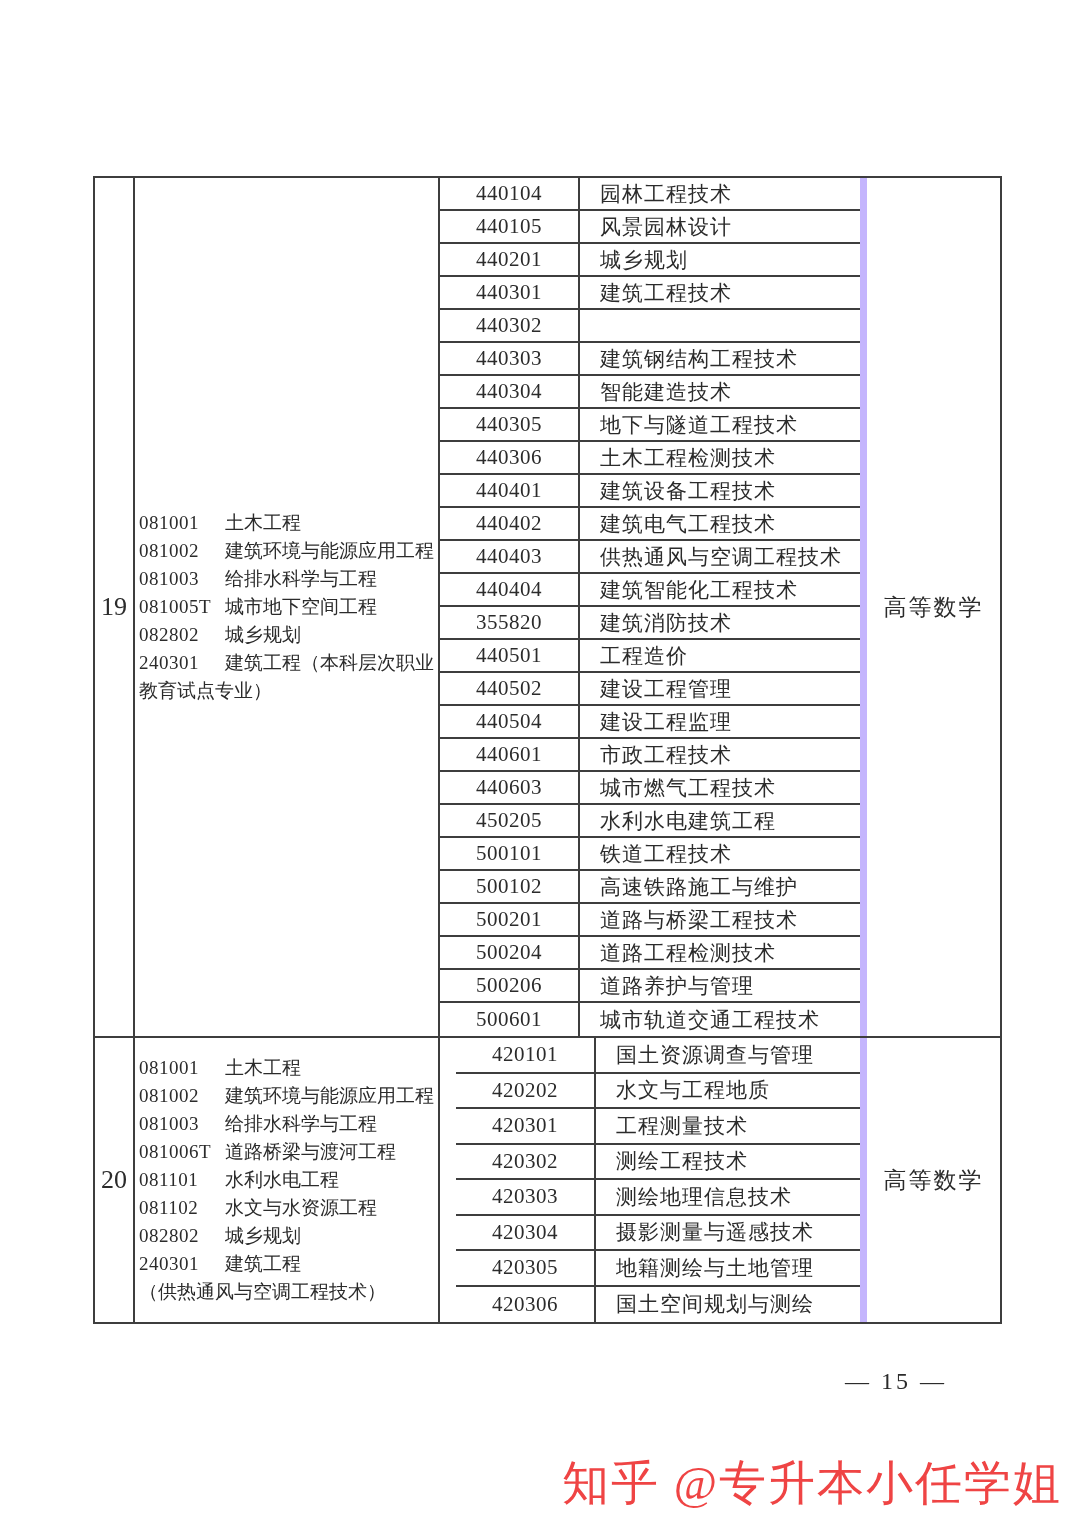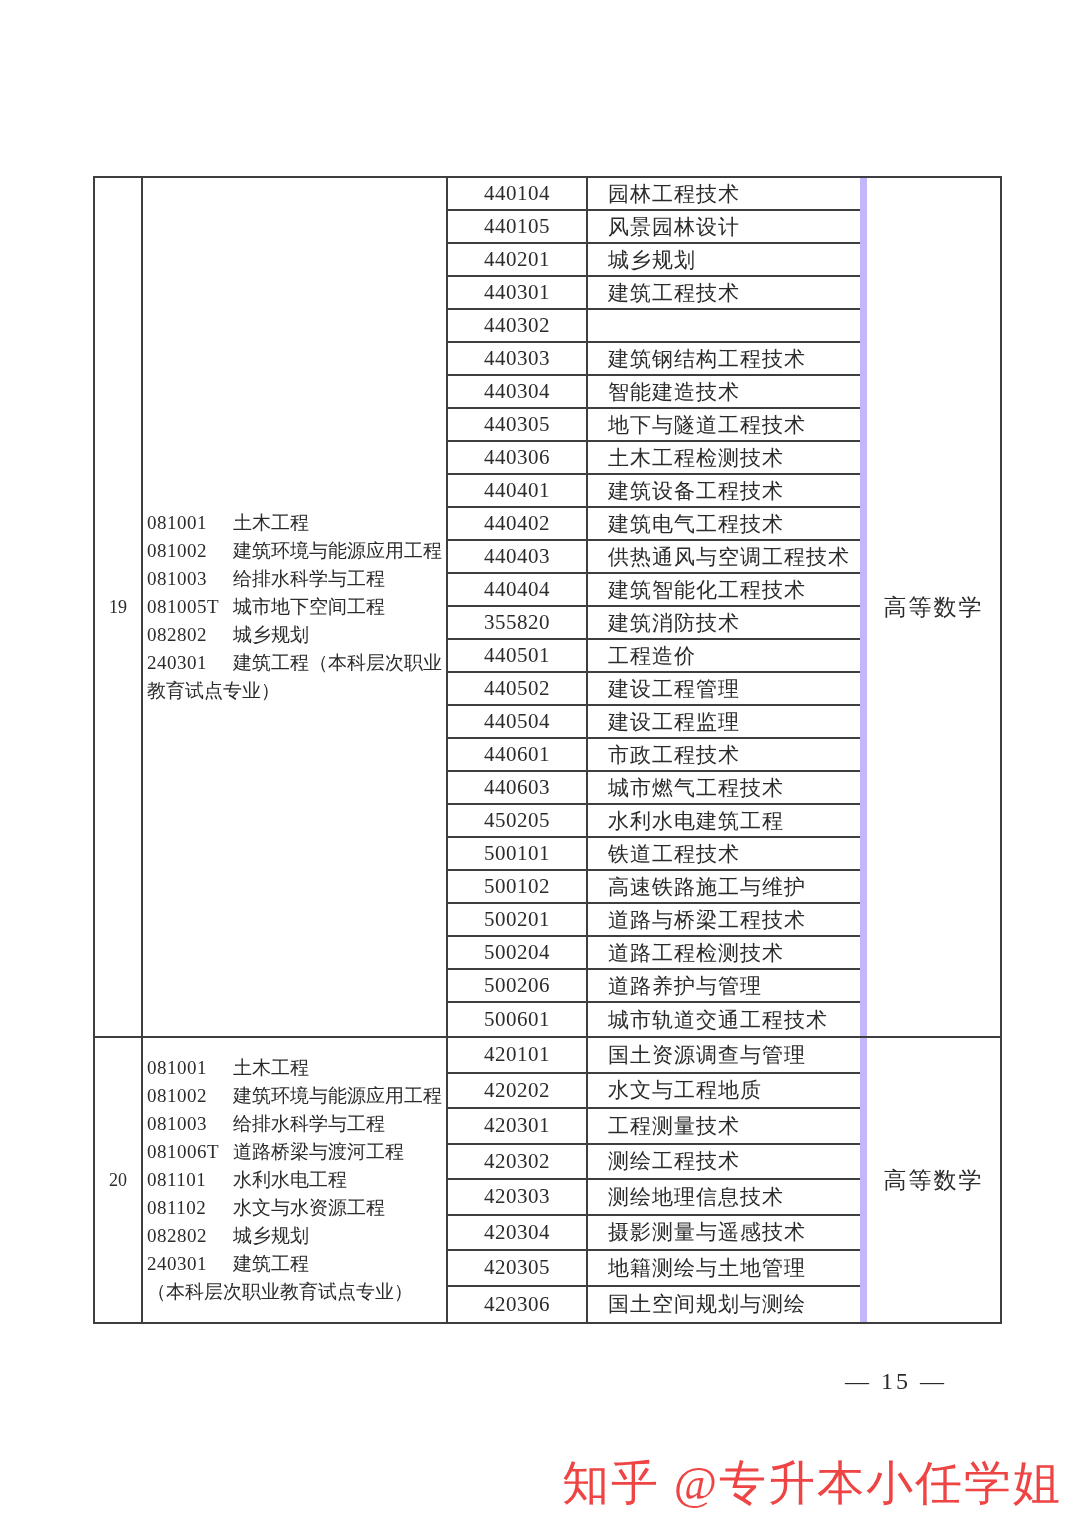--- a/index.html
+++ b/index.html
@@ -18,41 +18,41 @@
     top: 176px;
     width: 909px;
     border: 2px solid #3e3e3e;
     box-sizing: border-box;
     background: #ffffff;
   }
   .group { display: flex; box-sizing: border-box; }
   .group + .group { border-top: 2px solid #3e3e3e; }
   .cell { box-sizing: border-box; }
   .num-cell {
-    width: 48px;
+    width: 40px;
     border-right: 2px solid #3e3e3e;
     display: flex; align-items: center; justify-content: center;
-    font-size: 18px;
+    font-size: 26px;
   }
   .ug-cell {
     width: 305px;
     border-right: 2px solid #3e3e3e;
     display: flex; flex-direction: column; justify-content: center;
     padding: 4px 0 4px 4px;
     font-size: 19px;
     line-height: 28px;
   }
   .um-line { white-space: normal; }
   .um-code { display: inline-block; width: 86px; letter-spacing: 0.5px; }
   .um-name { letter-spacing: 0; }
   .mid { flex: 1; display: flex; flex-direction: column; }
   .subrow { display: flex; box-sizing: border-box; gap: 20px; }
   .subrow:not(:last-child) { border-bottom: 2px solid #3e3e3e; }
   .group:nth-child(1) .subrow { height: 33px; }
-  .group:nth-child(2) .subrow { height: 35.5px; }
+  .group:nth-child(2) .subrow { height: 35.5px; margin-left: 16px; }
   .code-cell {
     width: 140px;
     border-right: 2px solid #3e3e3e;
     display: flex; align-items: center; justify-content: center;
     font-size: 21px;
     letter-spacing: 0.5px;
   }
   .name-cell {
     flex: 1;
     display: flex; align-items: center;
@@ -213,21 +213,21 @@
         <div class="cell num-cell">20</div>
         <div class="cell ug-cell">
           <div class="um-line"><span class="um-code">081001</span><span class="um-name">土木工程</span></div>
           <div class="um-line"><span class="um-code">081002</span><span class="um-name">建筑环境与能源应用工程</span></div>
           <div class="um-line"><span class="um-code">081003</span><span class="um-name">给排水科学与工程</span></div>
           <div class="um-line"><span class="um-code">081006T</span><span class="um-name">道路桥梁与渡河工程</span></div>
           <div class="um-line"><span class="um-code">081101</span><span class="um-name">水利水电工程</span></div>
           <div class="um-line"><span class="um-code">081102</span><span class="um-name">水文与水资源工程</span></div>
           <div class="um-line"><span class="um-code">082802</span><span class="um-name">城乡规划</span></div>
           <div class="um-line"><span class="um-code">240301</span><span class="um-name">建筑工程</span></div>
-          <div class="um-line"><span class="um-name">（本科层次职业教育试点专业）</span></div>
+          <div class="um-line"><span class="um-name">（供热通风与空调工程技术）</span></div>
         </div>
         <div class="mid">
           <div class="subrow">
             <div class="cell code-cell">420101</div>
             <div class="cell name-cell">国土资源调查与管理</div>
           </div>
           <div class="subrow">
             <div class="cell code-cell">420202</div>
             <div class="cell name-cell">水文与工程地质</div>
           </div>

